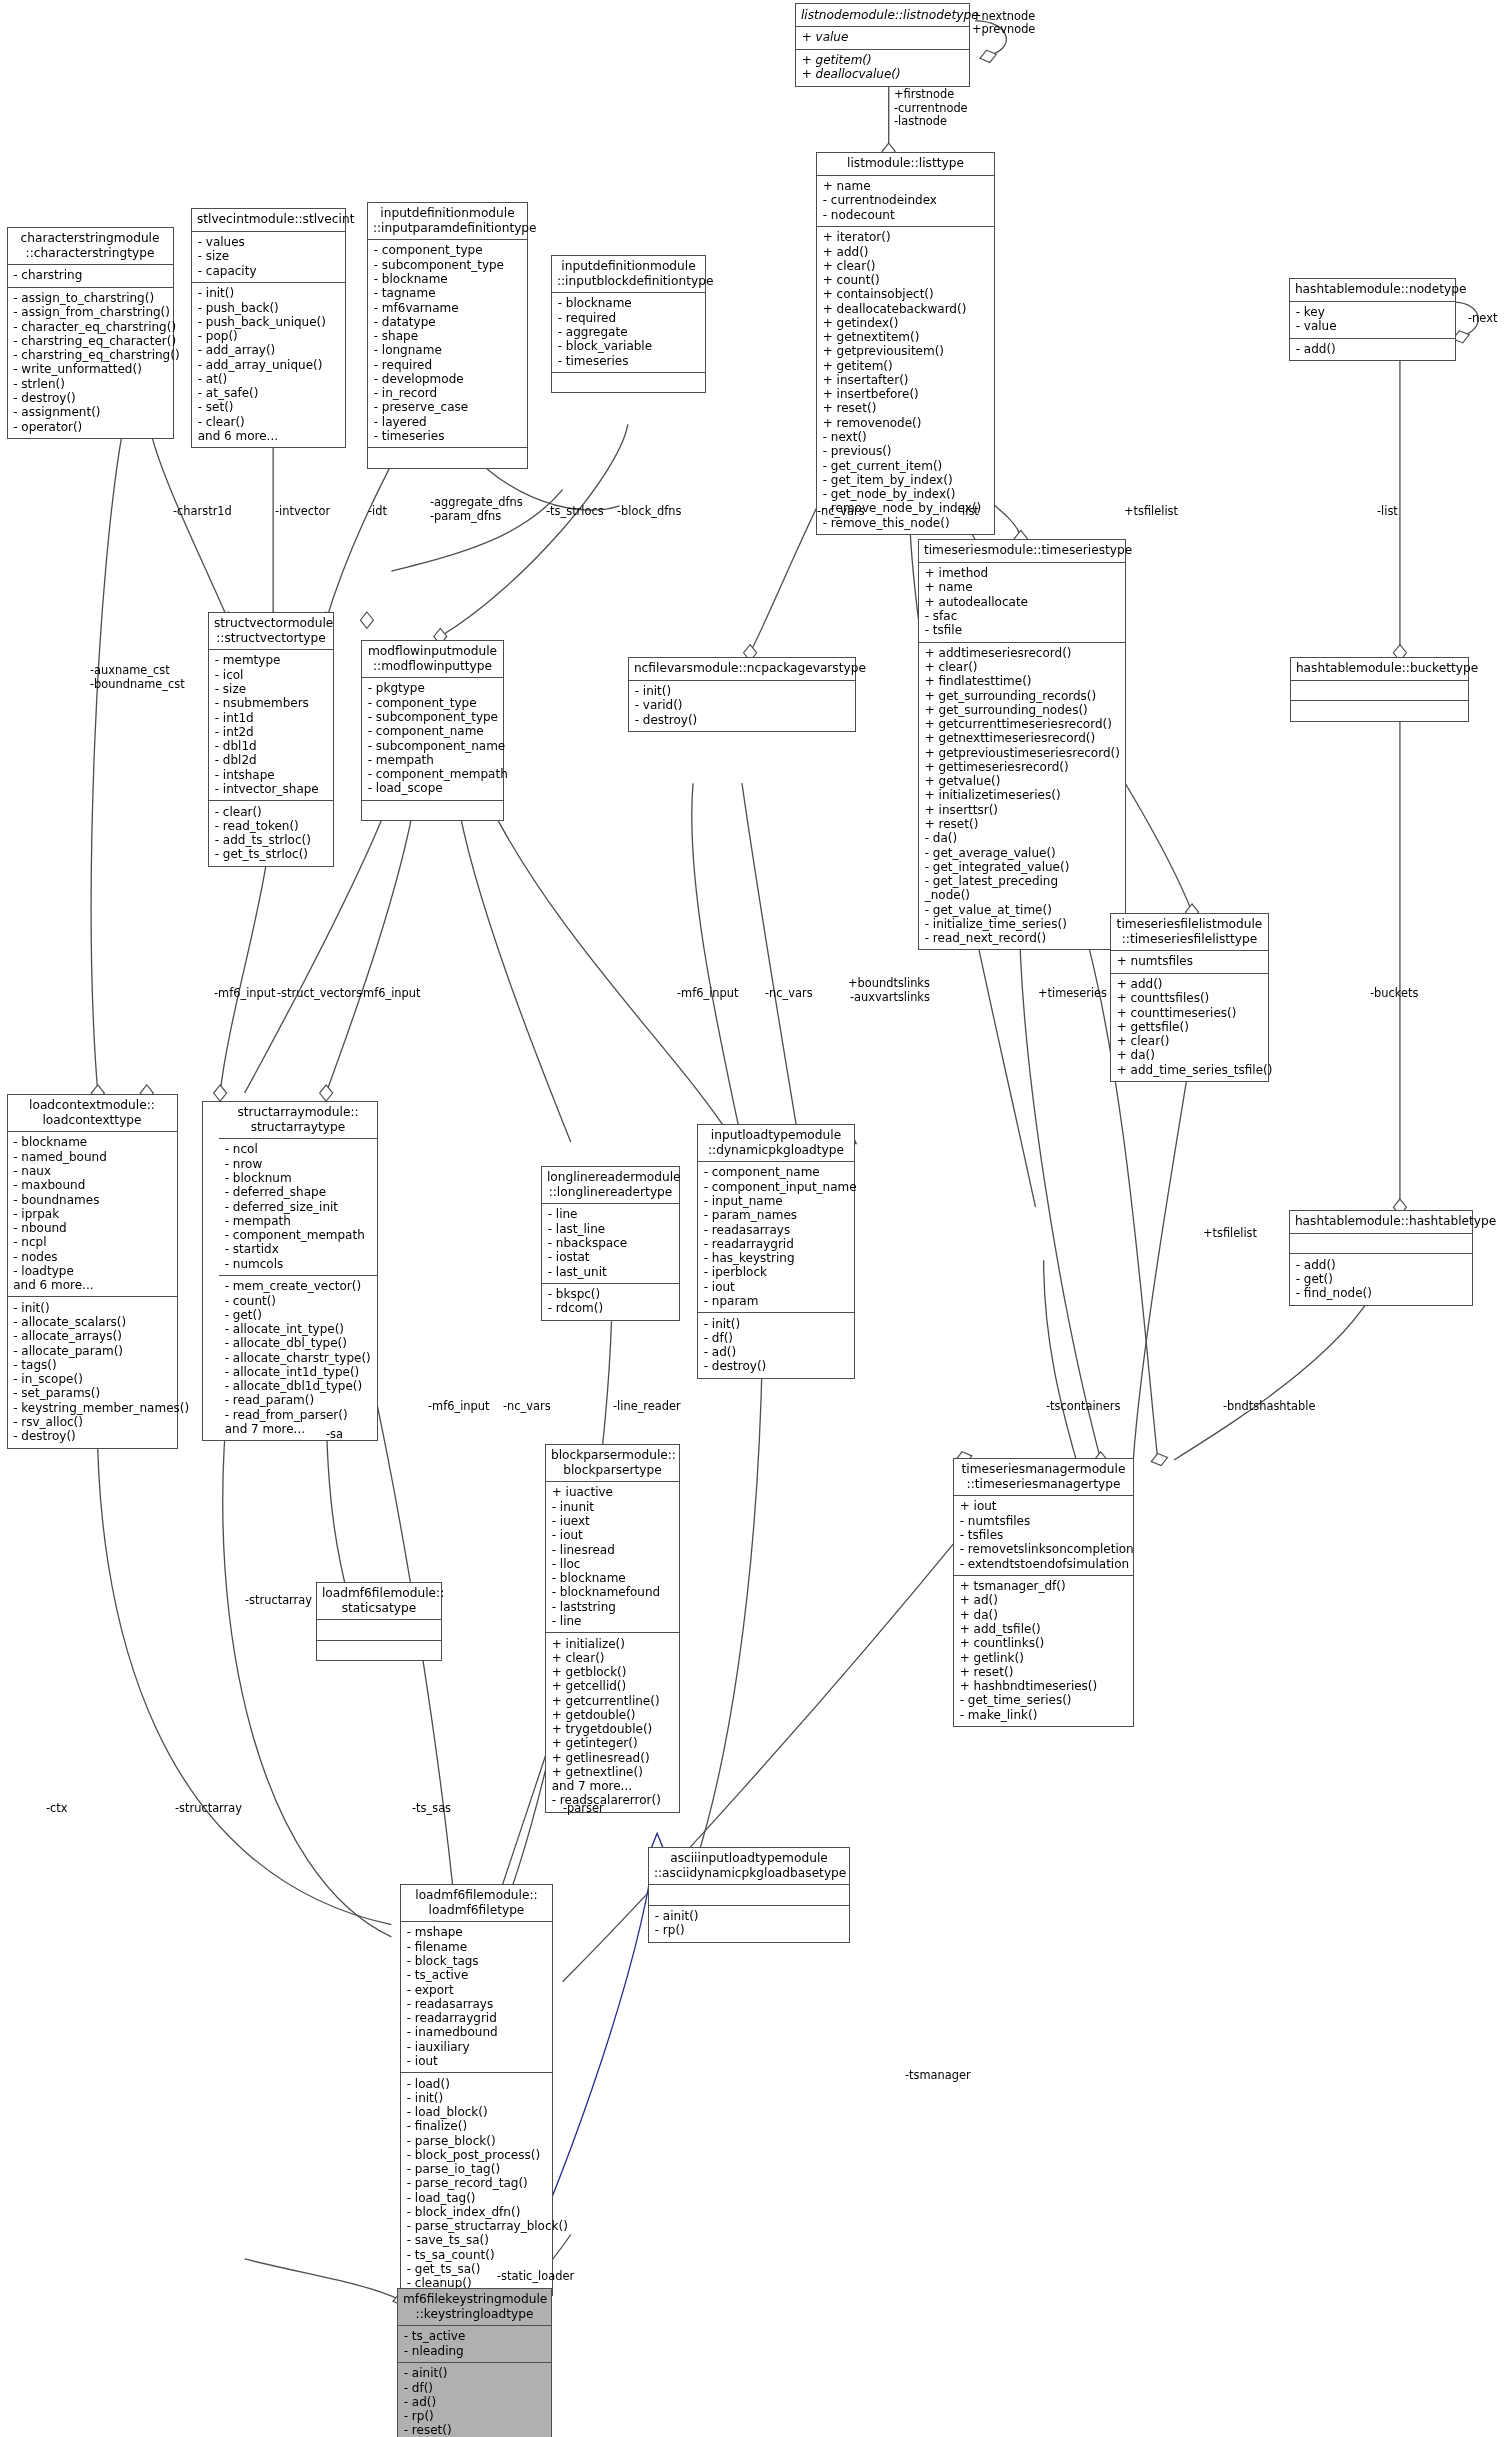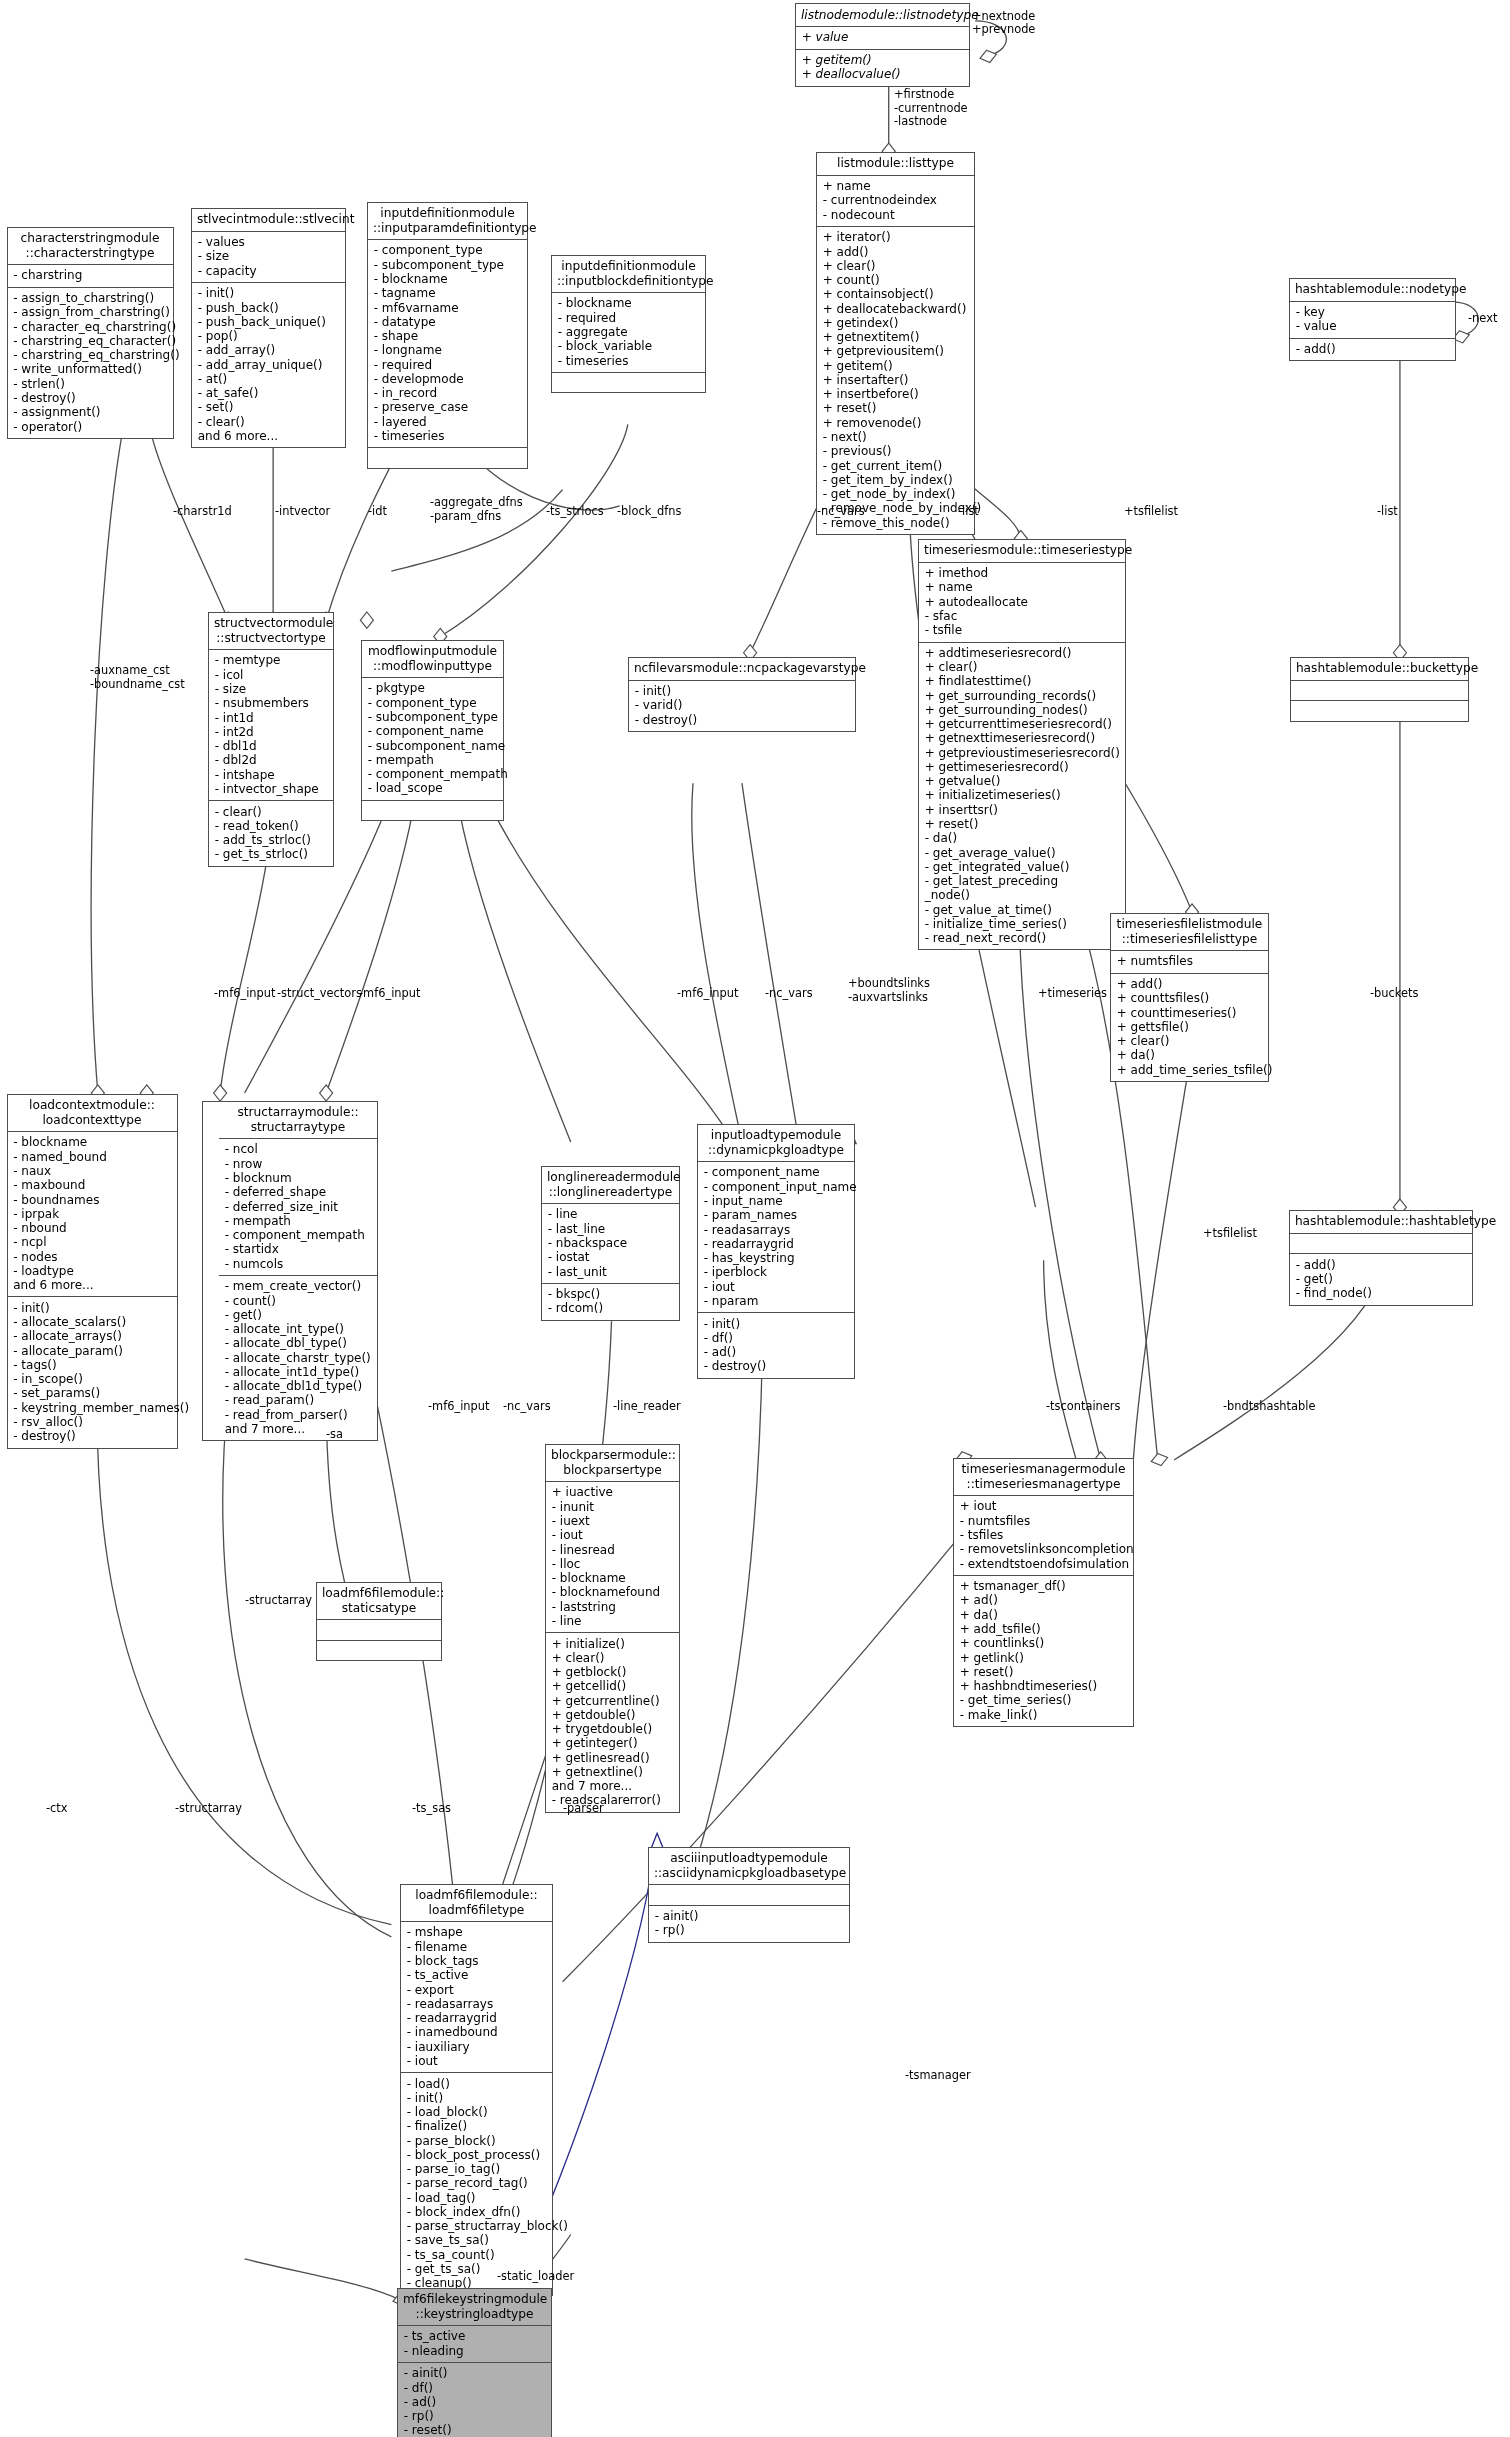--- a/index.html
+++ b/index.html
@@ -144,21 +144,21 @@
   <div class="title">listnodemodule::listnodetype</div>
   <div class="sect">
         <div>+ value</div>
       </div>
   <div class="sect">
         <div>+ getitem()
 + deallocvalue()</div>
       </div>
 </div>
 
-<div class="uml" style="left:816px;top:152px;width:159px;">
+<div class="uml" style="left:816px;top:152px;width:179px;">
   <div class="title">listmodule::listtype</div>
   <div class="sect">
         <div>+ name
 - currentnodeindex
 - nodecount</div>
       </div>
   <div class="sect">
         <div>+ iterator()
 + add()
 + clear()
@@ -644,21 +644,21 @@
 <div class="elabel" style="left:958px;top:505px;">-list</div>
 <div class="elabel" style="left:1124px;top:505px;">+tsfilelist</div>
 <div class="elabel" style="left:1377px;top:505px;">-list</div>
 <div class="elabel" style="left:90px;top:664px;">-auxname_cst
 -boundname_cst</div>
 <div class="elabel" style="left:214px;top:987px;">-mf6_input</div>
 <div class="elabel" style="left:277px;top:987px;">-struct_vectors</div>
 <div class="elabel" style="left:359px;top:987px;">-mf6_input</div>
 <div class="elabel" style="left:677px;top:987px;">-mf6_input</div>
 <div class="elabel" style="left:765px;top:987px;">-nc_vars</div>
-<div class="elabel" style="left:848px;top:977px;">+boundtslinks
+<div class="elabel" style="left:848px;top:977px;text-align:right;">+boundtslinks
 -auxvartslinks</div>
 <div class="elabel" style="left:1038px;top:987px;">+timeseries</div>
 <div class="elabel" style="left:1370px;top:987px;">-buckets</div>
 <div class="elabel" style="left:1203px;top:1227px;">+tsfilelist</div>
 <div class="elabel" style="left:326px;top:1400px;margin-top:28px;">-sa</div>
 <div class="elabel" style="left:428px;top:1400px;">-mf6_input</div>
 <div class="elabel" style="left:503px;top:1400px;">-nc_vars</div>
 <div class="elabel" style="left:613px;top:1400px;">-line_reader</div>
 <div class="elabel" style="left:1046px;top:1400px;">-tscontainers</div>
 <div class="elabel" style="left:1223px;top:1400px;">-bndtshashtable</div>

